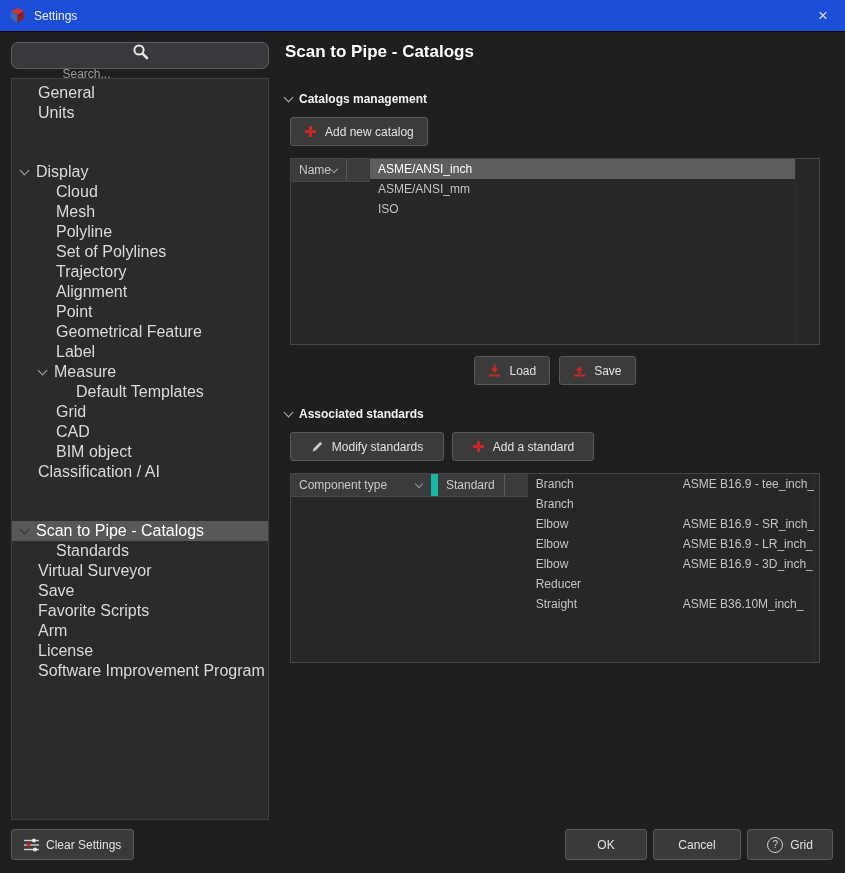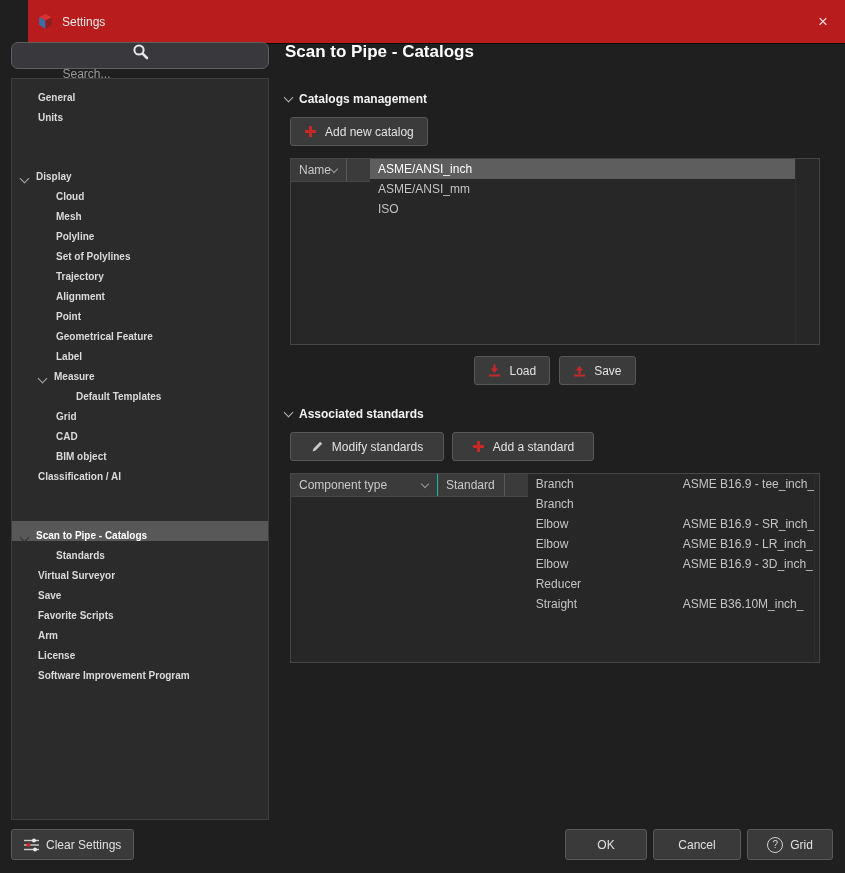--- a/index.html
+++ b/index.html
@@ -4,38 +4,38 @@
 <style>
   * { margin:0; padding:0; }
   html,body { width:845px; height:873px; }
   body {
     position:relative; overflow:hidden;
     background:#1f1f1f;
     font-family:"Liberation Sans", sans-serif;
     -webkit-font-smoothing:antialiased;
   }
   
-  .titlebar { position:absolute; top:0; left:0; right:0; height:44px; background:#b91c1c;
+  .titlebar { position:absolute; top:0; left:0; right:0; height:32px; background:#1d4ed8;
     display:flex; align-items:center; gap:8px; padding-left:9px; box-sizing:border-box;
-    border-bottom:1px solid #0a0a0a;margin-left:28px; }
+    border-bottom:1px solid #0a0a0a; }
   .title { font-size:12px; color:#ececec; }
   .closebtn { margin-left:auto; width:44px; height:32px; display:flex; align-items:center;
     justify-content:center; color:#dcdcdc; font-size:17px; cursor:default; }
   
   .search { position:absolute; left:11px; top:42px; width:258px; height:27px; box-sizing:border-box;
     background:#39393d; border:1px solid #5e5e5e; border-radius:7px;
     display:flex; align-items:center; gap:7px; padding:0 8px;flex-direction:column; }
   .search input { flex:1; background:transparent; border:none; outline:none; color:#dedede;
     font-size:12px; font-family:inherit; }
   .search input::placeholder { color:#9a9a9a; }
   .sidepanel { position:absolute; left:11px; top:78px; width:258px; height:742px;
     background:#2b2b2b; border:1px solid #3f3f3f; box-sizing:border-box; padding-top:4px;
     overflow:hidden; }
-  .trow { display:flex; align-items:flex-end; height:20px; font-size:10px; color:#dadada;
-    box-sizing:border-box; cursor:default; white-space:nowrap;font-weight:bold; }
+  .trow { display:flex; align-items:center; height:20px; font-size:16px; color:#dadada;
+    box-sizing:border-box; cursor:default; white-space:nowrap; }
   .lv0 { padding-left:26px; } .lv1 { padding-left:44px; } .lv2 { padding-left:64px; }
   .lv0.haschev { padding-left:9px;margin-top:39px; } .lv1.haschev { padding-left:27px; }
   .trow.sel { background:#585858; color:#fff; }
   .trow.sel .chev { border-color:#333; }
   
   .chev { display:inline-block; width:6px; height:6px; border-right:1.6px solid #a8a8a8;
     border-bottom:1.6px solid #a8a8a8; transform:rotate(45deg); flex:none;
     margin-right:8px; margin-top:-3px; }
   .sortchev { display:inline-block; width:5px; height:5px; border-right:1.5px solid #9a9a9a;
     border-bottom:1.5px solid #9a9a9a; transform:rotate(45deg); margin-top:-2px; flex:none; }
@@ -60,21 +60,21 @@
     padding:0 9px 0 8px; box-sizing:border-box; }
   .hcell.grow { flex:1; justify-content:space-between; }
   .hgutter { width:23px; border-left:1px solid #585858; flex:none; }
   .tbody { flex:1; display:flex; min-height:0; }
   .rowsarea { flex:1; overflow:hidden; min-width:0; }
   .bgutter { width:23px; border-left:1px solid #2e2e2e; flex:none; }
   .row { height:20px; display:flex; align-items:center; font-size:12px; color:#c4c4c4; }
   .row .cell { padding-left:8px; box-sizing:border-box; white-space:nowrap; overflow:hidden; }
   .row.sel { background:#5e5e5e; color:#fff; }
   .t1 .cname { flex:1; }
-  .t2 .hc1 { width:147px; flex:none; justify-content:space-between; border-right:1px solid #14b8a6; }
+  .t2 .hc1 { width:147px; flex:none; justify-content:space-between; border-right:7px solid #14b8a6; }
   .t2 .hc2 { flex:1; }
   .t2 .c1 { width:147px; flex:none; }
   .t2 .c2 { flex:1; }
   
   .footer { position:absolute; left:11px; right:12px; bottom:13px; display:flex;
     justify-content:space-between; align-items:center; }
   .fright { display:flex; gap:6px; }
   .fbtn { display:inline-flex; align-items:center; justify-content:center; gap:7px; height:31px;
     background:#3a3a3a; border:1px solid #5a5a5a; border-radius:3px; color:#e0e0e0;
     font-size:12px; font-family:inherit; box-sizing:border-box; padding:0 12px; cursor:default; }

